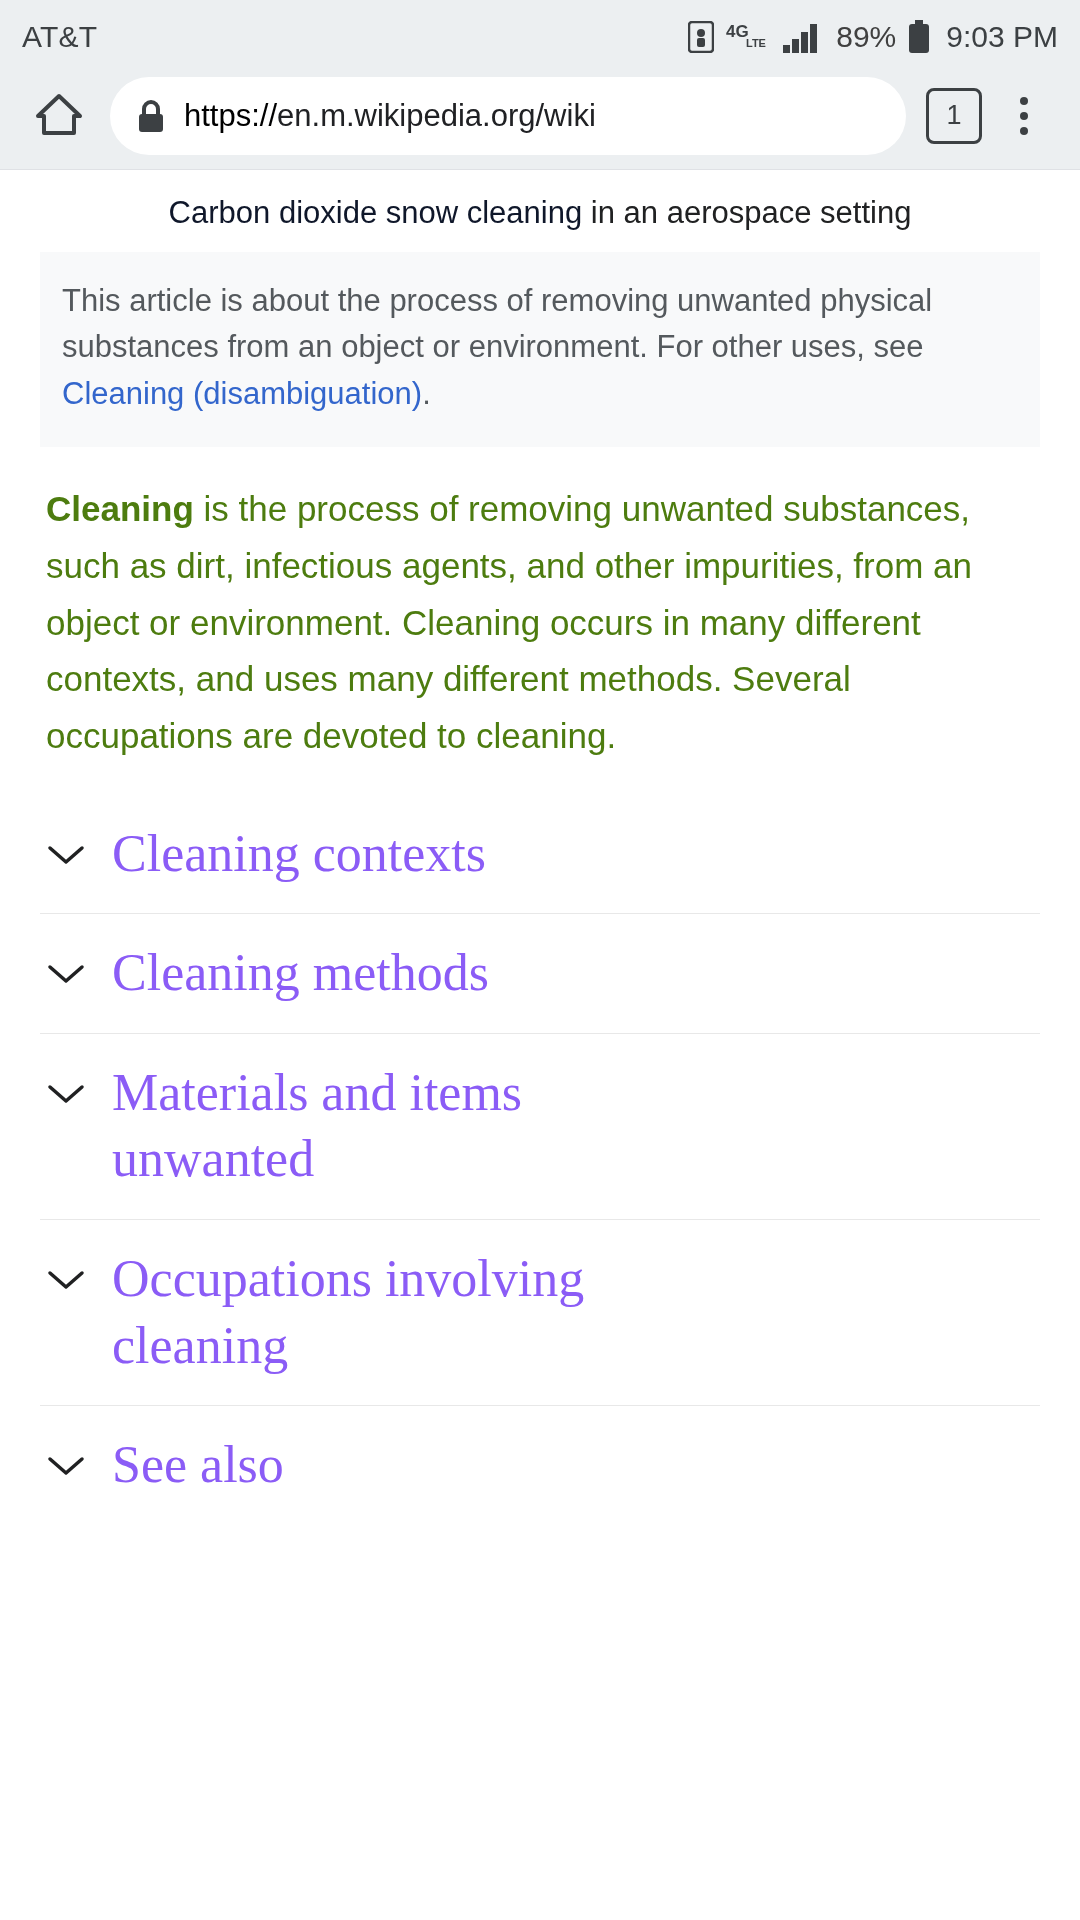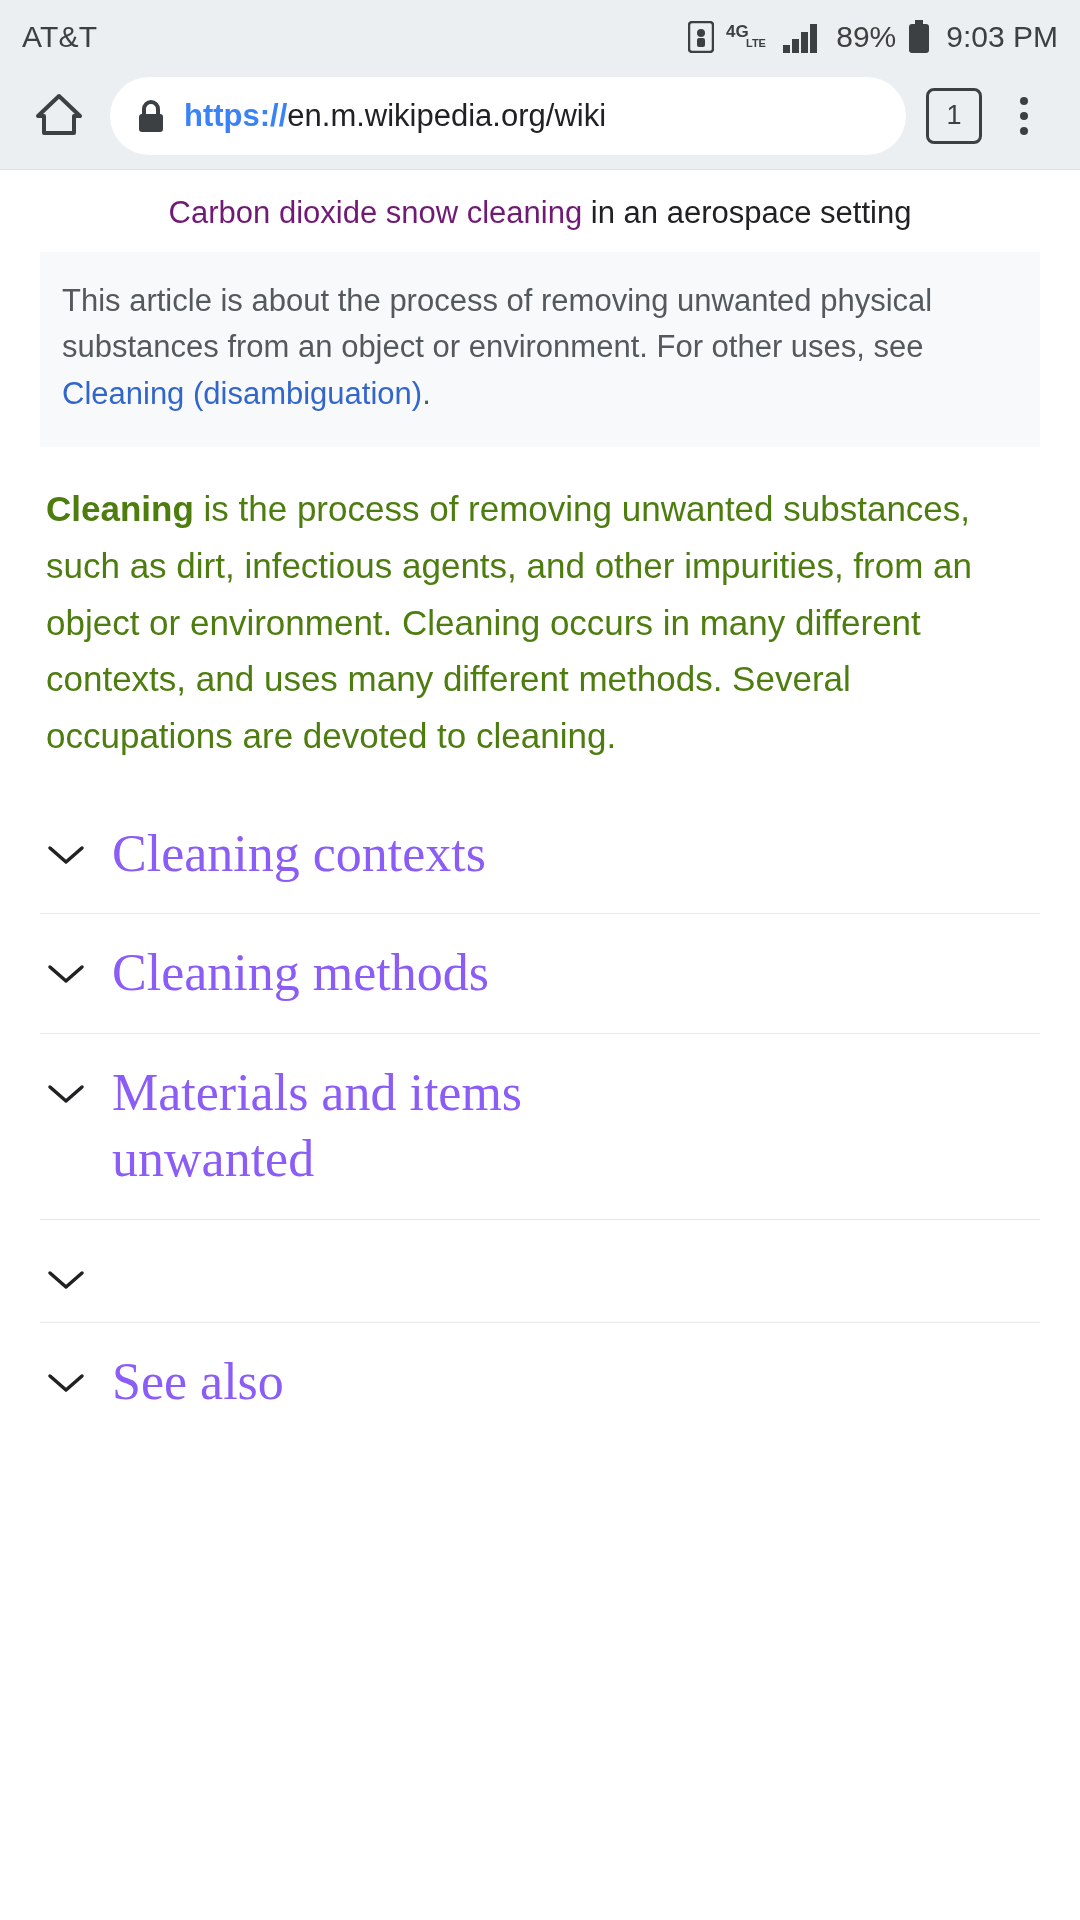--- a/index.html
+++ b/index.html
@@ -73,21 +73,21 @@
     margin-left: 6px;
     margin-right: 10px;
   }
   .lock-icon { flex: 0 0 auto; margin-right: 18px; display: flex; }
   .url-text {
     font-size: 31px;
     color: #202124;
     white-space: nowrap;
     overflow: hidden;
   }
-  .url-text .scheme { color: #3b82f6; font-weight: bold; }
+  .url-text .scheme { color: #000000; }
   .tab-count {
     width: 56px;
     height: 56px;
     border: 3px solid #3c4043;
     border-radius: 8px;
     display: flex;
     align-items: center;
     justify-content: center;
     font-size: 27px;
     color: #3c4043;
@@ -114,21 +114,21 @@
     background: #ffffff;
   }
   .caption {
     text-align: center;
     font-size: 31px;
     line-height: 1.35;
     color: #202122;
     padding: 22px 10px 18px 10px;
     font-family: "Liberation Sans", sans-serif;
   }
-  .caption a { color: #701a75; text-decoration: none; }
+  .caption a { color: #0f172a; text-decoration: none; }
 
   .hatnote {
     background: #f8f9fa;
     border-left: 0;
     padding: 26px 22px 30px 22px;
     font-size: 31px;
     line-height: 1.5;
     color: #54595d;
     margin-bottom: 20px;
   }
@@ -271,20 +271,21 @@
     </span>
     <div class="section-title" style="max-width:560px">Materials and items unwanted</div>
   </div>
 
   <div class="section">
     <span class="chev">
       <svg width="40" height="24" viewBox="0 0 40 24">
         <path d="M4 5 L20 19 L36 5" fill="none" stroke="#202122" stroke-width="3.5" stroke-linecap="round" stroke-linejoin="round"></path>
       </svg>
     </span>
+    <div class="section-title" style="max-width:640px">Occupations involving cleaning</div>
   </div>
 
   <div class="section" style="border-bottom:none">
     <span class="chev">
       <svg width="40" height="24" viewBox="0 0 40 24">
         <path d="M4 5 L20 19 L36 5" fill="none" stroke="#202122" stroke-width="3.5" stroke-linecap="round" stroke-linejoin="round"></path>
       </svg>
     </span>
     <div class="section-title">See also</div>
   </div>

